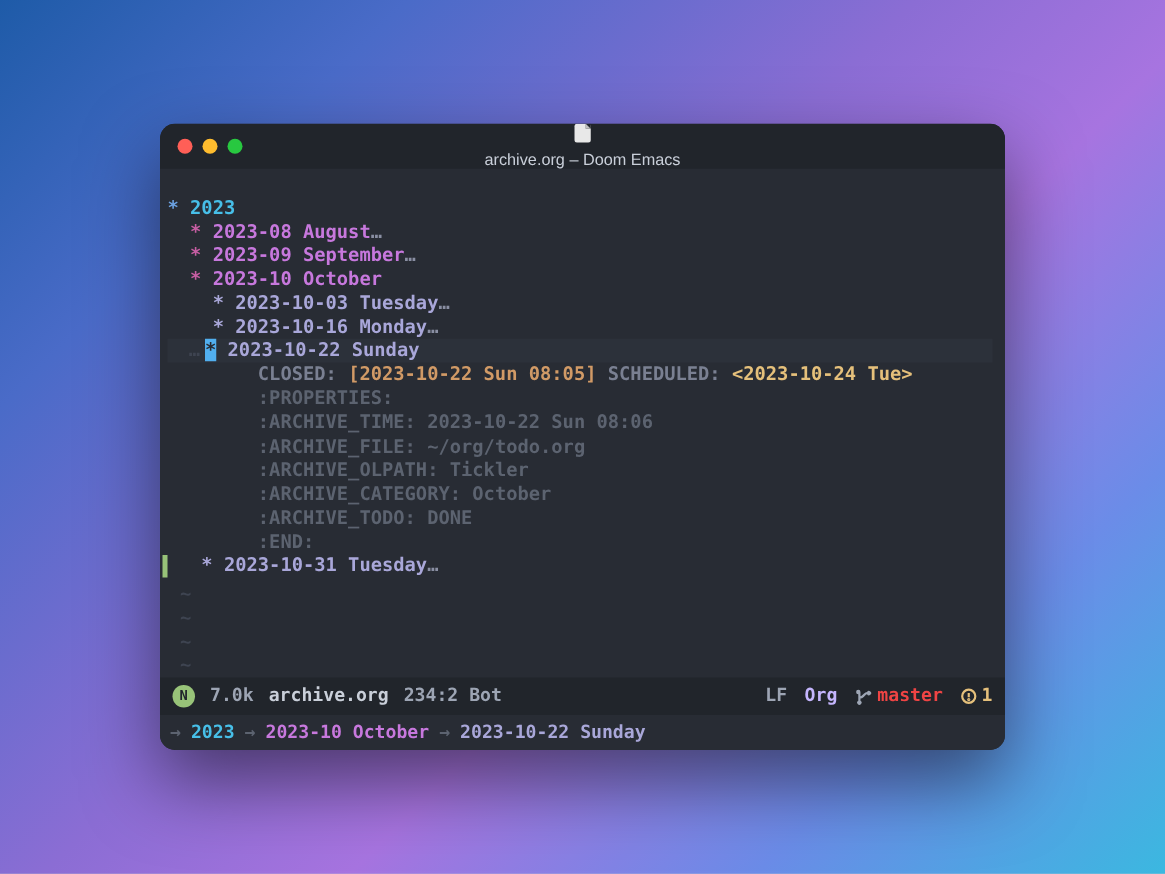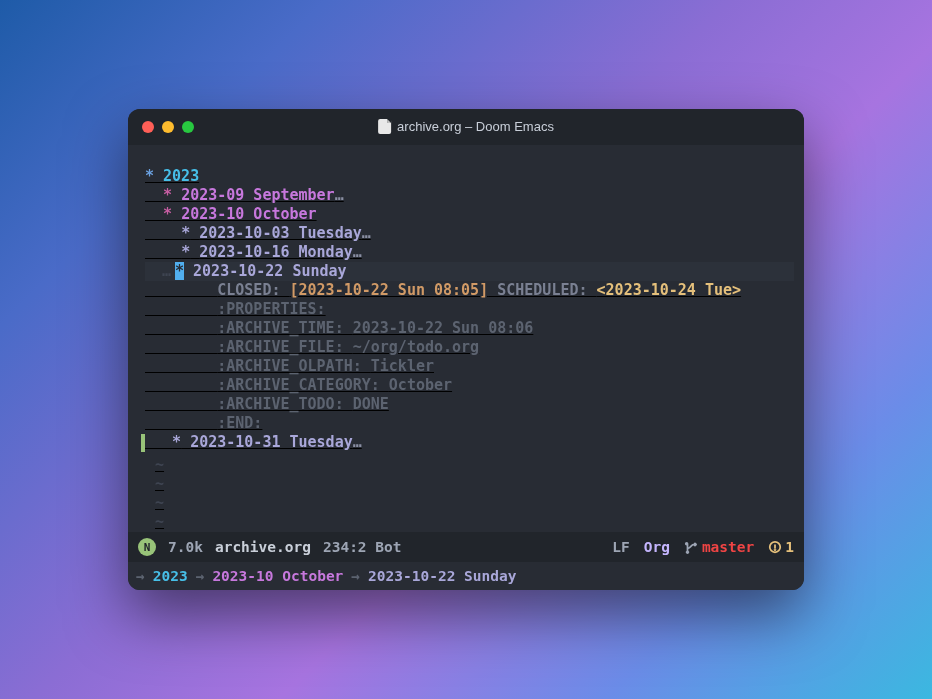--- a/index.html
+++ b/index.html
@@ -36,40 +36,40 @@
     .title-center {
       position: absolute;
       left: 50%;
       transform: translateX(-50%);
       color: #c9cfd9;
       font-size: 13px;
       display: flex;
       align-items: center;
       gap: 6px;
       font-family: -apple-system, sans-serif;
+      flex-direction: column;
     }
     .doc-icon {
       width: 13px; height: 15px;
       background: #e8e8e8;
       border-radius: 2px;
       position: relative;
     }
     .doc-icon::after {
       content: '';
       position: absolute;
       top: 0; right: 0;
       border-top: 4px solid #21252b;
       border-left: 4px solid #c0c0c0;
     }
     .content {
-      padding: 22px 10px 0 17px;
+      padding: 22px 10px 0 6px;
       font-size: 15px;
       line-height: 1.27;
       font-weight: 600;
-      text-decoration: underline;
     }
     .line { white-space: pre; color: #939aad; }
     .indent-fold {
       display: inline-block;
       width: 30px;
       text-align: right;
       color: #3e4451;
       padding-right: 4px;
     }
     .bullet1 { color: #6ba1e0; }
@@ -150,20 +150,21 @@
       <div class="dot green"></div>
     </div>
     <div class="title-center">
       <span class="doc-icon"></span>
       <span>archive.org – Doom Emacs</span>
     </div>
   </div>
 
   <div class="content">
     <div class="line"><span class="bullet1">*</span> <span class="year">2023</span></div>
+    <div class="line">  <span class="bullet2">*</span> <span class="month">2023-08 August</span><span class="ellipsis">…</span></div>
     <div class="line">  <span class="bullet2">*</span> <span class="month">2023-09 September</span><span class="ellipsis">…</span></div>
     <div class="line">  <span class="bullet2">*</span> <span class="month">2023-10 October</span></div>
     <div class="line">    <span class="bullet3">*</span> <span class="day">2023-10-03 Tuesday</span><span class="ellipsis">…</span></div>
     <div class="line">    <span class="bullet3">*</span> <span class="day">2023-10-16 Monday</span><span class="ellipsis">…</span></div>
     <div class="line highlight-line"><span class="indent-fold">…</span><span style="background:#51afef;color:#282c34;">*</span> <span class="day">2023-10-22 Sunday</span></div>
     <div class="line">        <span class="dim">CLOSED: </span><span class="closed-ts">[2023-10-22 Sun 08:05]</span><span class="dim"> SCHEDULED: </span><span class="scheduled-ts">&lt;2023-10-24 Tue&gt;</span></div>
     <div class="line">        <span class="prop-dim">:PROPERTIES:</span></div>
     <div class="line">        <span class="prop-dim">:ARCHIVE_TIME: </span><span class="prop-dim">2023-10-22 Sun 08:06</span></div>
     <div class="line">        <span class="prop-dim">:ARCHIVE_FILE: </span><span class="prop-dim">~/org/todo.org</span></div>
     <div class="line">        <span class="prop-dim">:ARCHIVE_OLPATH: </span><span class="prop-dim">Tickler</span></div>

